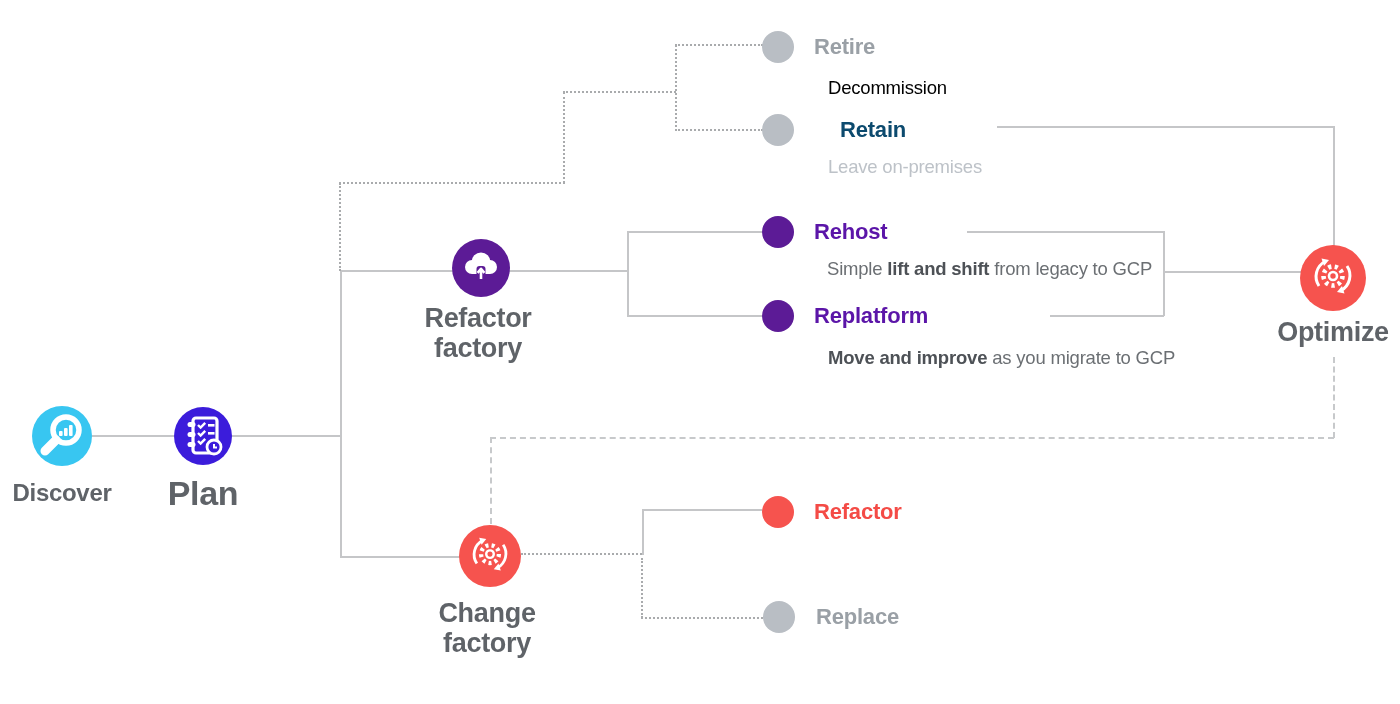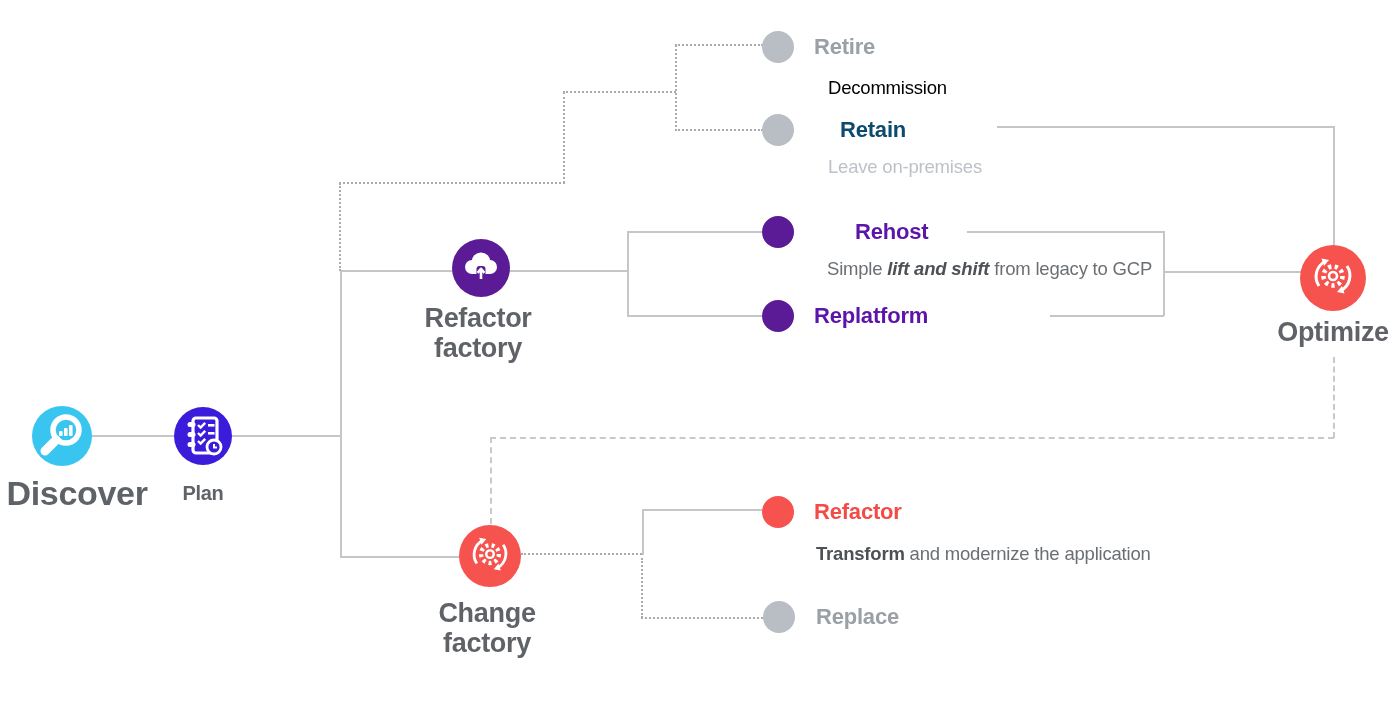--- a/index.html
+++ b/index.html
@@ -71,40 +71,40 @@
     <span>
       <svg width="60" height="60" viewBox="0 0 60 60">
         <circle cx="34" cy="24" r="13" fill="none" stroke="#fff" stroke-width="5.5"></circle>
         <path d="M24 34 L13 45" stroke="#fff" stroke-width="9" stroke-linecap="round"></path>
         <rect x="27" y="25" width="3.6" height="5" rx="1" fill="#fff"></rect>
         <rect x="32" y="22" width="3.6" height="8" rx="1" fill="#fff"></rect>
         <rect x="37" y="19" width="3.6" height="11" rx="1" fill="#fff"></rect>
       </svg>
     </span>
   </div>
-  <div class="stage-label" style="left:62px;top:478px;font-size:34px;margin-left:15px;">Discover</div>
+  <div class="stage-label" style="left:62px;top:478px;font-size:24px;">Discover</div>
 
   <div class="node" style="left: 174px; top: 407px; width: 58px; height: 58px; background-color: rgb(59, 28, 219); color: rgb(59, 28, 219);">
     <span>
       <svg width="58" height="58" viewBox="0 0 58 58">
         <rect x="19" y="11" width="24" height="35" rx="3" fill="none" stroke="#fff" stroke-width="3.2"></rect>
         <rect x="13.5" y="15" width="8" height="5" rx="2.5" fill="#fff"></rect>
         <rect x="13.5" y="25" width="8" height="5" rx="2.5" fill="#fff"></rect>
         <rect x="13.5" y="35" width="8" height="5" rx="2.5" fill="#fff"></rect>
         <path d="M24 18 l2.6 2.6 l4.6 -4.8" fill="none" stroke="#fff" stroke-width="2.4"></path>
         <path d="M24 26 l2.6 2.6 l4.6 -4.8" fill="none" stroke="#fff" stroke-width="2.4"></path>
         <path d="M24 34 l2.6 2.6 l4.6 -4.8" fill="none" stroke="#fff" stroke-width="2.4"></path>
         <rect x="34" y="17" width="6.5" height="2.6" fill="#fff"></rect>
         <rect x="34" y="25" width="6.5" height="2.6" fill="#fff"></rect>
         <circle cx="40" cy="40" r="7" fill="currentColor" stroke="#fff" stroke-width="2.8"></circle>
         <path d="M40 37 v3.4 h3" fill="none" stroke="#fff" stroke-width="2"></path>
       </svg>
     </span>
   </div>
-  <div class="stage-label" style="left:203px;top:478px;font-size:20px;">Plan</div>
+  <div class="stage-label" style="left:203px;top:478px;font-size:34px;">Plan</div>
 
   <div class="node" style="left: 452px; top: 239px; width: 58px; height: 58px; background-color: rgb(92, 27, 150); color: rgb(92, 27, 150);">
     <span>
       <svg width="58" height="58" viewBox="0 0 58 58">
         <circle cx="29" cy="23" r="9.5" fill="#fff"></circle>
         <circle cx="20" cy="28" r="7" fill="#fff"></circle>
         <circle cx="38" cy="28" r="7" fill="#fff"></circle>
         <rect x="20" y="25" width="18" height="10" fill="#fff"></rect>
         <rect x="24.5" y="27" width="9" height="15" rx="3" fill="currentColor"></rect>
         <path d="M29 40 V30.5" fill="none" stroke="#fff" stroke-width="2.6"></path>
@@ -150,26 +150,26 @@
 
   <div class="rnode" style="left: 762px; top: 31px; background-color: rgb(185, 190, 196);"></div>
   <div class="r-head" style="left: 814px; top: 31px; color: rgb(154, 160, 166);">Retire</div>
   <div class="r-sub" style="left: 828px; top: 77px; color: #000000;"><span>Decommission</span></div>
 
   <div class="rnode" style="left: 762px; top: 114px; background-color: rgb(185, 190, 196);"></div>
   <div class="r-head" style="left: 840px; top: 114px; color: #0c4a6e;">Retain</div>
   <div class="r-sub" style="left: 828px; top: 156px; color: rgb(189, 194, 200);"><span>Leave on-premises</span></div>
 
   <div class="rnode" style="left: 762px; top: 216px; background-color: rgb(92, 27, 150);"></div>
-  <div class="r-head" style="left: 814px; top: 216px; color: rgb(91, 21, 168); margin-left: 41px;">Rehost</div>
-  <div class="r-sub" style="left: 827px; top: 258px; color: rgb(107, 111, 115);"><span>Simple </span><span style="font-weight: 700; color: rgb(77, 81, 86); font-style: italic;">lift and shift</span><span> from legacy to GCP</span></div>
+  <div class="r-head" style="left: 814px; top: 216px; color: rgb(91, 21, 168);">Rehost</div>
+  <div class="r-sub" style="left: 827px; top: 258px; color: rgb(107, 111, 115);"><span>Simple </span><span style="font-weight: 700; color: rgb(77, 81, 86);">lift and shift</span><span> from legacy to GCP</span></div>
 
   <div class="rnode" style="left: 762px; top: 300px; background-color: rgb(92, 27, 150);"></div>
   <div class="r-head" style="left: 814px; top: 300px; color: rgb(91, 21, 168);">Replatform</div>
+  <div class="r-sub" style="left: 828px; top: 347px; color: rgb(107, 111, 115);"><span style="font-weight: 700; color: rgb(77, 81, 86);">Move and improve</span><span> as you migrate to GCP</span></div>
 
   <div class="rnode" style="left: 762px; top: 496px; background-color: rgb(246, 83, 78);"></div>
   <div class="r-head" style="left: 814px; top: 496px; color: rgb(244, 75, 70); text-align: right;">Refactor</div>
-  <div class="r-sub" style="left: 816px; top: 543px; color: rgb(107, 111, 115);"><span style="font-weight: 700; color: rgb(77, 81, 86);">Transform</span><span> and modernize the application</span></div>
 
   <div class="rnode" style="left: 763px; top: 601px; background-color: rgb(185, 190, 196);"></div>
   <div class="r-head" style="left: 816px; top: 601px; color: rgb(154, 160, 166);">Replace</div>
 
 </div>
 
 </body></html>

